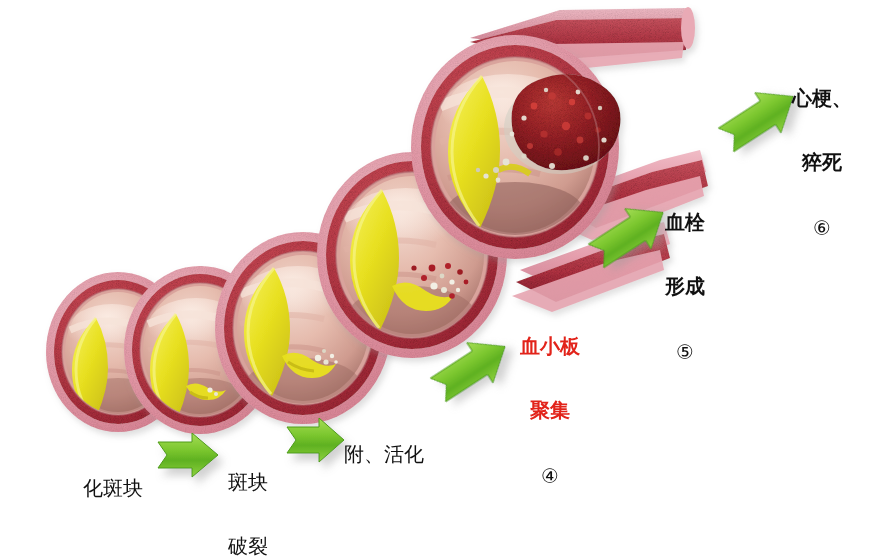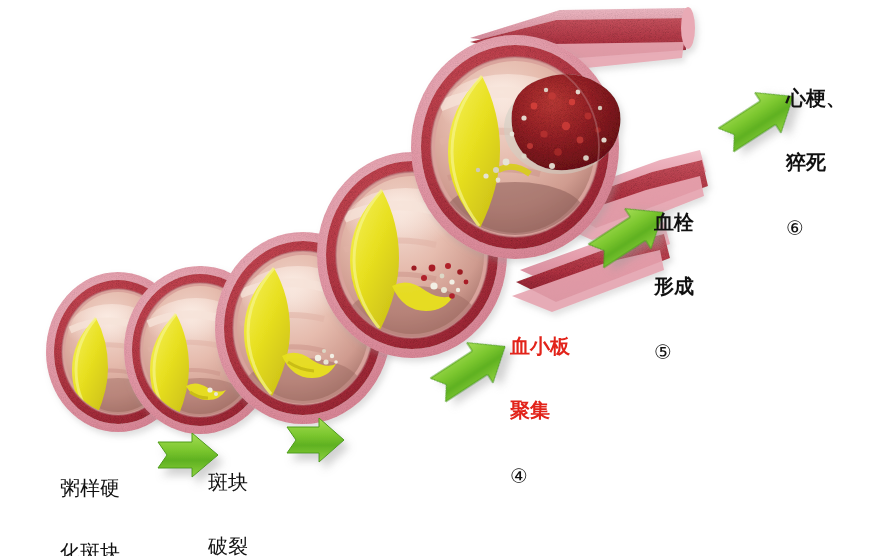--- a/index.html
+++ b/index.html
@@ -12,21 +12,21 @@
     position:relative;
   }
   #stage{position:absolute;left:0;top:0;width:882px;height:556px;}
   svg#art{position:absolute;left:0;top:0;width:882px;height:556px;}
 
   .lbl{
     position:absolute;
     color:#111111;
     line-height:1.06;
     white-space:pre;
-    text-align:left;
+    text-align:center;
     letter-spacing:0px;
   }
   .lbl .txt{display:block;}
   .lbl .num{display:block;margin-top:2px;font-weight:400;}
 
   .lbl-thin{font-size:20px;font-weight:400;}
   .lbl-bold{font-size:20px;font-weight:700;}
   .lbl-red{color:#e2231a;}
   .lbl-red .num{color:#111111;}
 </style>
@@ -324,32 +324,32 @@
       <g transform="translate(596,256) rotate(-33)" filter="url(#fShadow)">
         <path d="M0,-14 L50,-14 L50,-24 L80,0 L50,24 L50,14 L0,14 L10,0 Z" fill="url(#gArrow)" stroke="#4e9c19" stroke-width="1"></path>
       </g>
       <g transform="translate(726,140) rotate(-33)" filter="url(#fShadow)">
         <path d="M0,-14 L50,-14 L50,-24 L80,0 L50,24 L50,14 L0,14 L10,0 Z" fill="url(#gArrow)" stroke="#4e9c19" stroke-width="1"></path>
       </g>
     </g>
   </svg>
 
   <div class="lbl lbl-thin" style="left:60px;top:436px;width:106px;">
-    <span class="txt">粥样硬</span>
     <span class="txt">化斑块</span>
     
   </div>
 
   <div class="lbl lbl-thin" style="left:208px;top:430px;width:80px;">
     <span class="txt">斑块</span>
     <span class="txt">破裂</span>
     
   </div>
 
   <div class="lbl lbl-thin" style="left:332px;top:402px;width:104px;">
+    <span class="txt">附、活化</span>
     
   </div>
 
   <div class="lbl lbl-bold" style="left:654px;top:170px;width:62px;">
     <span class="txt">血栓</span>
     <span class="txt">形成</span>
     <span class="num">⑤</span>
   </div>
 
   <div class="lbl lbl-bold lbl-red" style="left:510px;top:294px;width:80px;">

